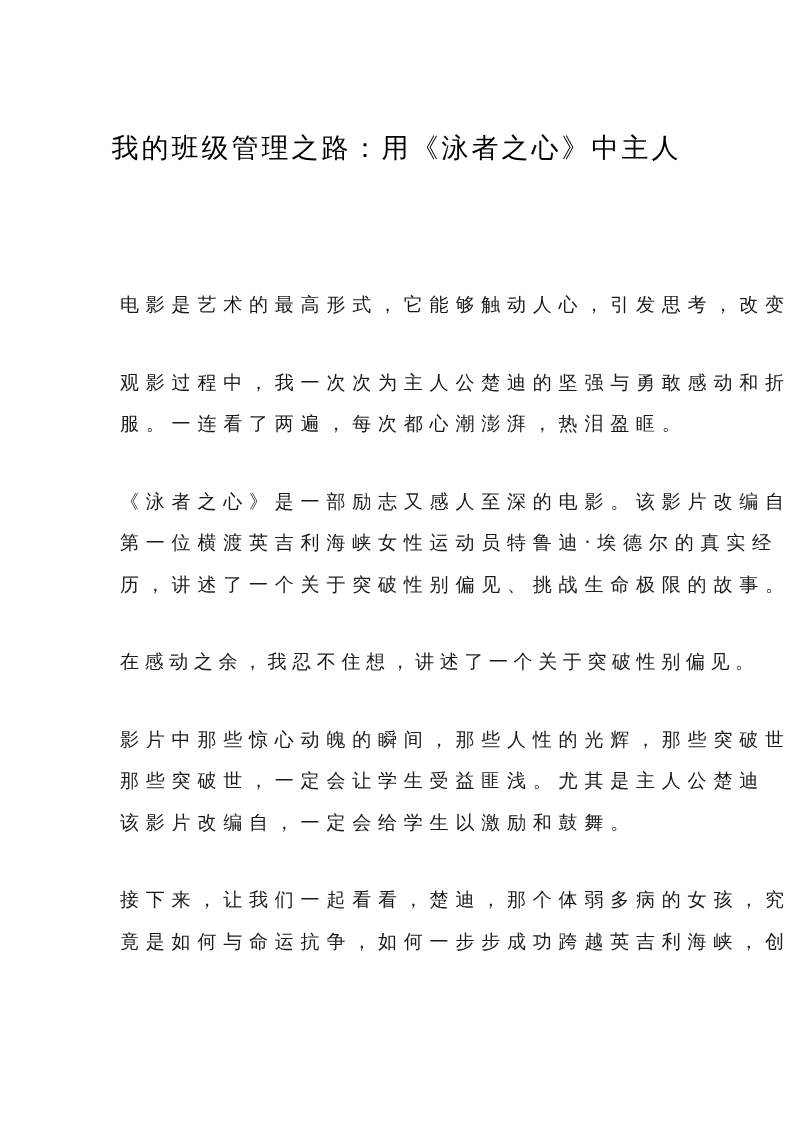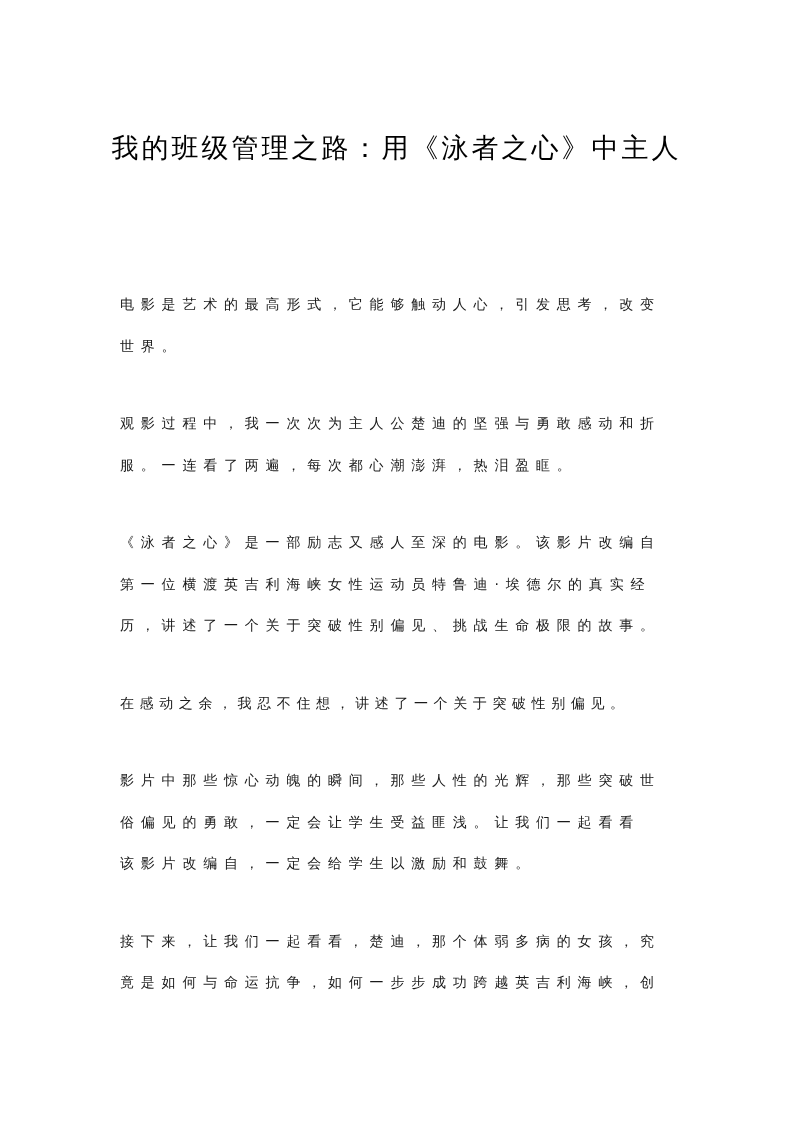--- a/index.html
+++ b/index.html
@@ -37,61 +37,60 @@
     }
     .title span { display: block; white-space: nowrap; }
     .body {
       position: absolute;
       left: 120px;
       top: 284px;
       width: 560px;
     }
     .para {
       margin: 0 0 36px 0;
-      font-size: 14px;
+      font-size: 19px;
       line-height: 41.5px;
       letter-spacing: 6.8px;
       color: #1a1a1a;
     }
     .para .ln { display: block; white-space: nowrap; }
   </style>
 </head>
 <body>
 
 <div class="page">
 
   <h1 class="title">
     <span>我的班级管理之路：用《泳者之心》中主人</span>
   </h1>
 
   <div class="body">
 
     <p class="para">
       <span class="ln">电影是艺术的最高形式，它能够触动人心，引发思考，改变</span>
-      <span class="ln">世界。</span>
     </p>
 
     <p class="para">
       <span class="ln">观影过程中，我一次次为主人公楚迪的坚强与勇敢感动和折</span>
       <span class="ln">服。一连看了两遍，每次都心潮澎湃，热泪盈眶。</span>
     </p>
 
     <p class="para">
       <span class="ln">《泳者之心》是一部励志又感人至深的电影。该影片改编自</span>
       <span class="ln">第一位横渡英吉利海峡女性运动员特鲁迪·埃德尔的真实经</span>
       <span class="ln">历，讲述了一个关于突破性别偏见、挑战生命极限的故事。</span>
     </p>
 
     <p class="para">
       <span class="ln" style="letter-spacing:5.6px">在感动之余，我忍不住想，讲述了一个关于突破性别偏见。</span>
     </p>
 
     <p class="para">
       <span class="ln">影片中那些惊心动魄的瞬间，那些人性的光辉，那些突破世</span>
-      <span class="ln">俗偏见的勇敢，一定会让学生受益匪浅。让我们一起看看</span>
+      <span class="ln">那些突破世，一定会让学生受益匪浅。尤其是主人公楚迪</span>
       <span class="ln">该影片改编自，一定会给学生以激励和鼓舞。</span>
     </p>
 
     <p class="para">
       <span class="ln">接下来，让我们一起看看，楚迪，那个体弱多病的女孩，究</span>
       <span class="ln">竟是如何与命运抗争，如何一步步成功跨越英吉利海峡，创</span>
     </p>
 
   </div>
 </div>

